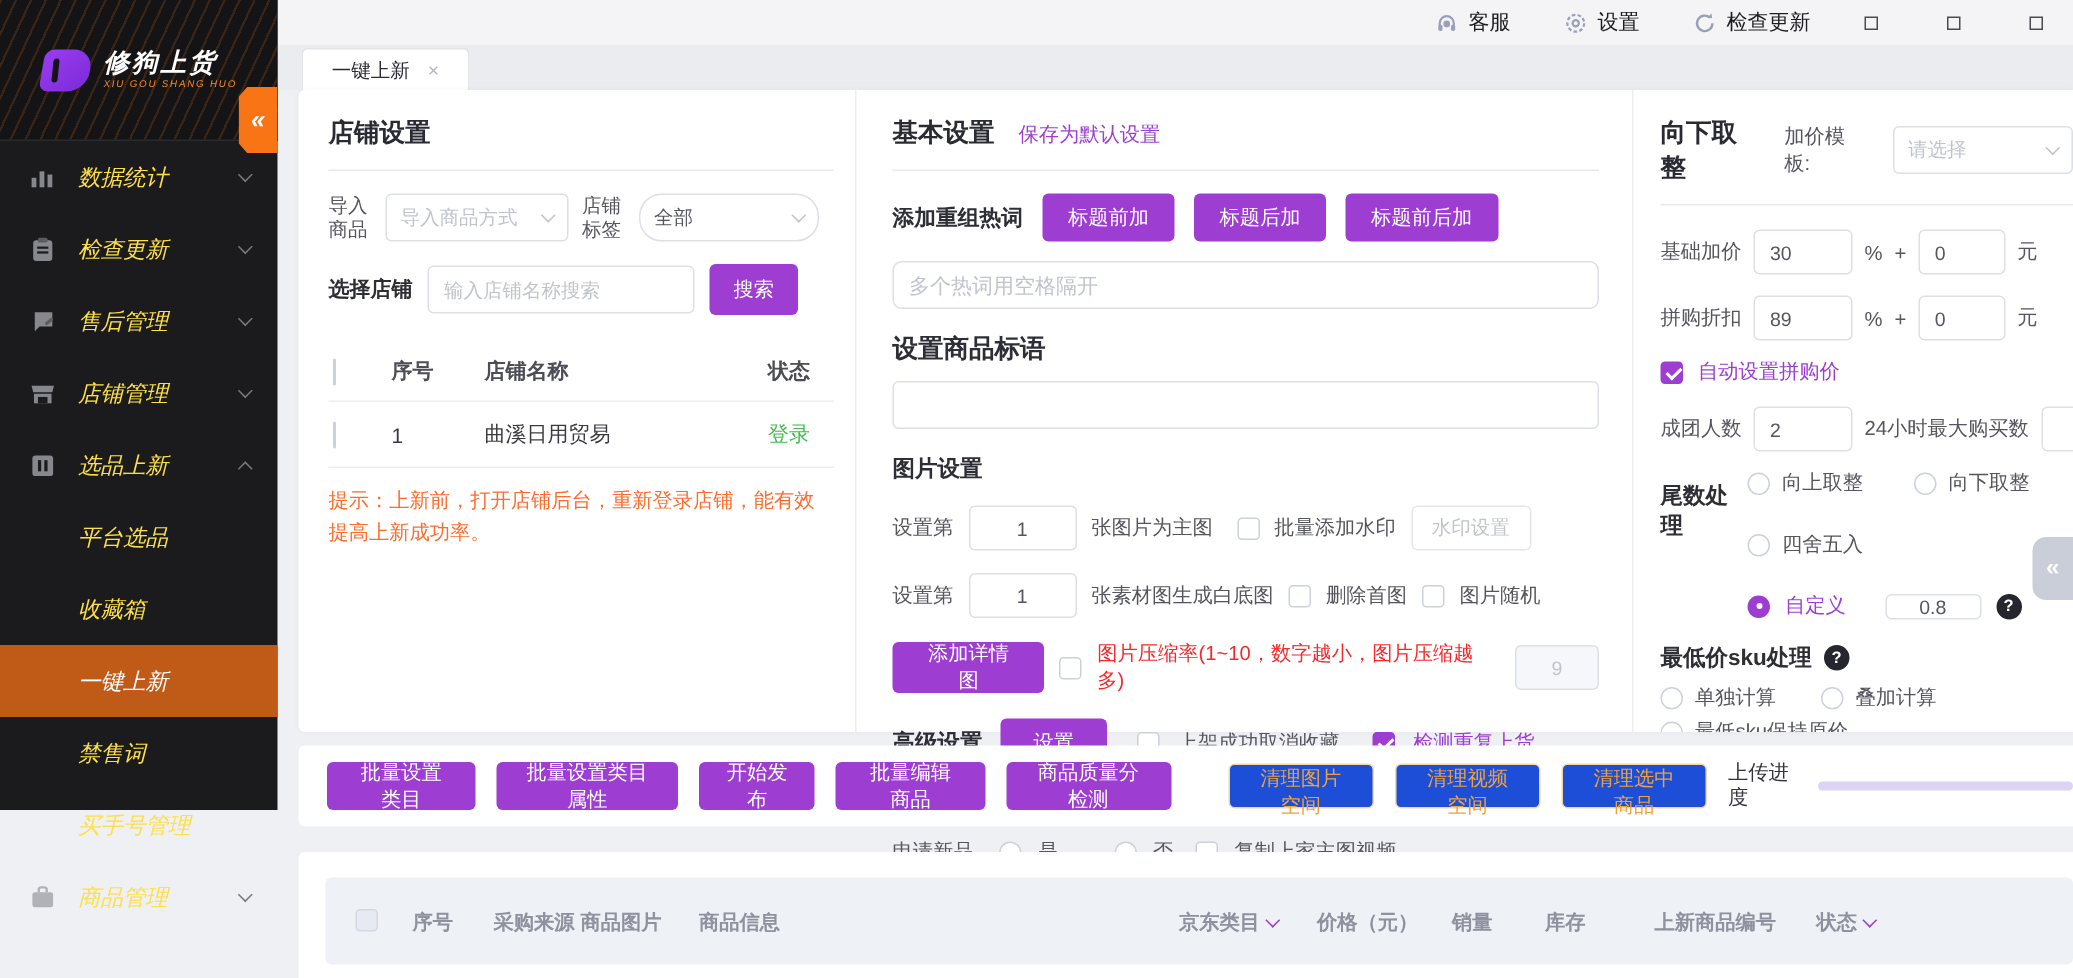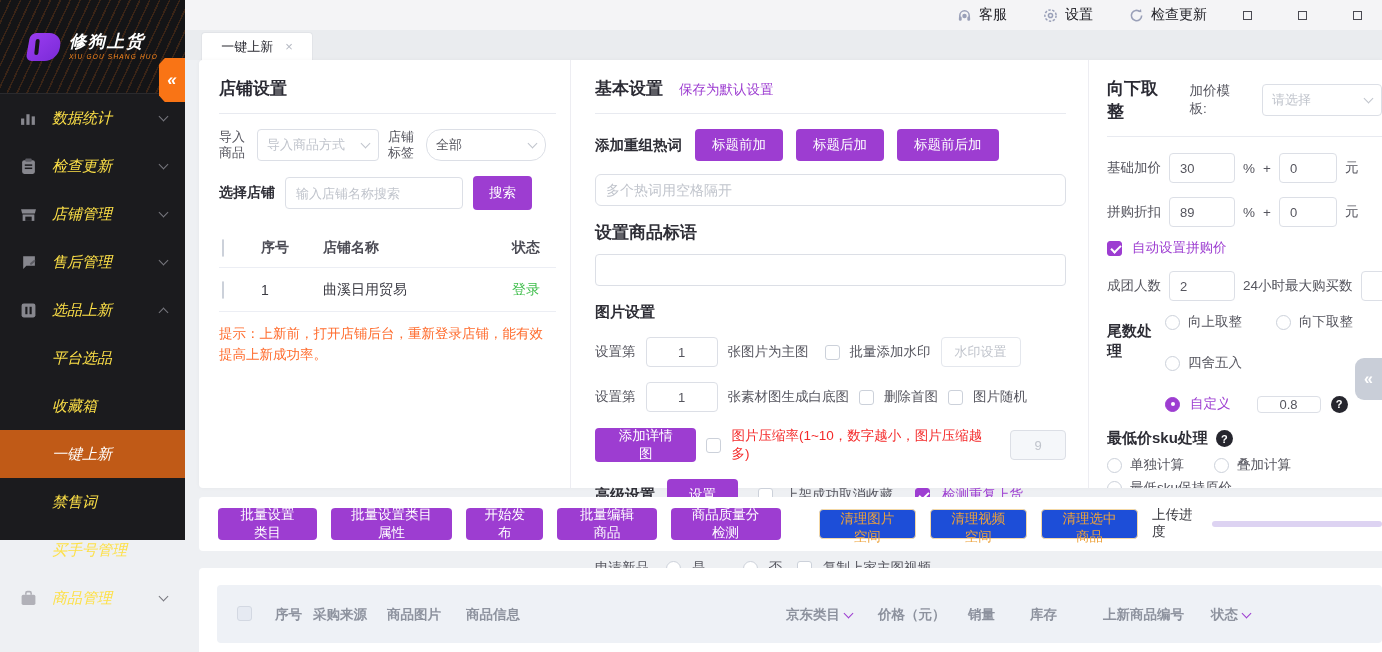--- a/index.html
+++ b/index.html
@@ -150,36 +150,36 @@
             <rect x="4.5" y="6" width="7" height="1.4" fill="#1b1b1e"></rect>
             <rect x="4.5" y="9" width="7" height="1.4" fill="#1b1b1e"></rect>
           </svg>
       </span>
       <span>检查更新</span>
       <span class="caret-s"></span>
     </div>
     <div class="mi">
       <span class="micon">
         <svg width="17" height="17" viewBox="0 0 16 16">
+            <path d="M2 2h12v9H6l-3 3V2z" fill="#a2a2aa"></path>
+            <rect x="9" y="9" width="6" height="2" rx="1" transform="rotate(-40 9 9)" fill="#6c6c74"></rect>
+          </svg>
+      </span>
+      <span>售后管理</span>
+      <span class="caret-s"></span>
+    </div>
+    <div class="mi">
+      <span class="micon">
+        <svg width="17" height="17" viewBox="0 0 16 16">
             <path d="M1 3h14l-1 4H2L1 3z" fill="#a2a2aa"></path>
             <rect x="2.5" y="8" width="11" height="6" fill="#a2a2aa"></rect>
             <rect x="5" y="10" width="6" height="4" fill="#1b1b1e"></rect>
           </svg>
       </span>
       <span>店铺管理</span>
-      <span class="caret-s"></span>
-    </div>
-    <div class="mi">
-      <span class="micon">
-        <svg width="17" height="17" viewBox="0 0 16 16">
-            <path d="M2 2h12v9H6l-3 3V2z" fill="#a2a2aa"></path>
-            <rect x="9" y="9" width="6" height="2" rx="1" transform="rotate(-40 9 9)" fill="#6c6c74"></rect>
-          </svg>
-      </span>
-      <span>售后管理</span>
       <span class="caret-s"></span>
     </div>
     <div class="mi">
       <span class="micon">
         <svg width="17" height="17" viewBox="0 0 16 16">
             <rect x="1.5" y="1.5" width="13" height="13" rx="2" fill="#a2a2aa"></rect>
             <rect x="5" y="4.5" width="2" height="7" fill="#1b1b1e"></rect>
             <rect x="9" y="4.5" width="2" height="7" fill="#1b1b1e"></rect>
           </svg>
       </span>
@@ -481,21 +481,21 @@
   <div class="progress-wrap">
     <span class="progress-label">上传进度</span>
     <span class="progress-bar"></span>
   </div>
 </div>
 
 <div class="card3" style="left:199px;">
   <div class="thead">
     <span class="chk"></span>
     <span class="th" style="left:58px;">序号</span>
-    <span class="th" style="left:96px;">采购来源</span>
+    <span class="th" style="left:112px;">采购来源</span>
     <span class="th" style="left:170px;">商品图片</span>
     <span class="th" style="left:249px;">商品信息</span>
     <span class="th th-sort" style="left:569px;">
       <span>京东类目</span>
       <span class="caret-p"></span>
     </span>
     <span class="th" style="left:661px;">价格（元）</span>
     <span class="th" style="left:751px;">销量</span>
     <span class="th" style="left:813px;">库存</span>
     <span class="th" style="left:886px;">上新商品编号</span>

